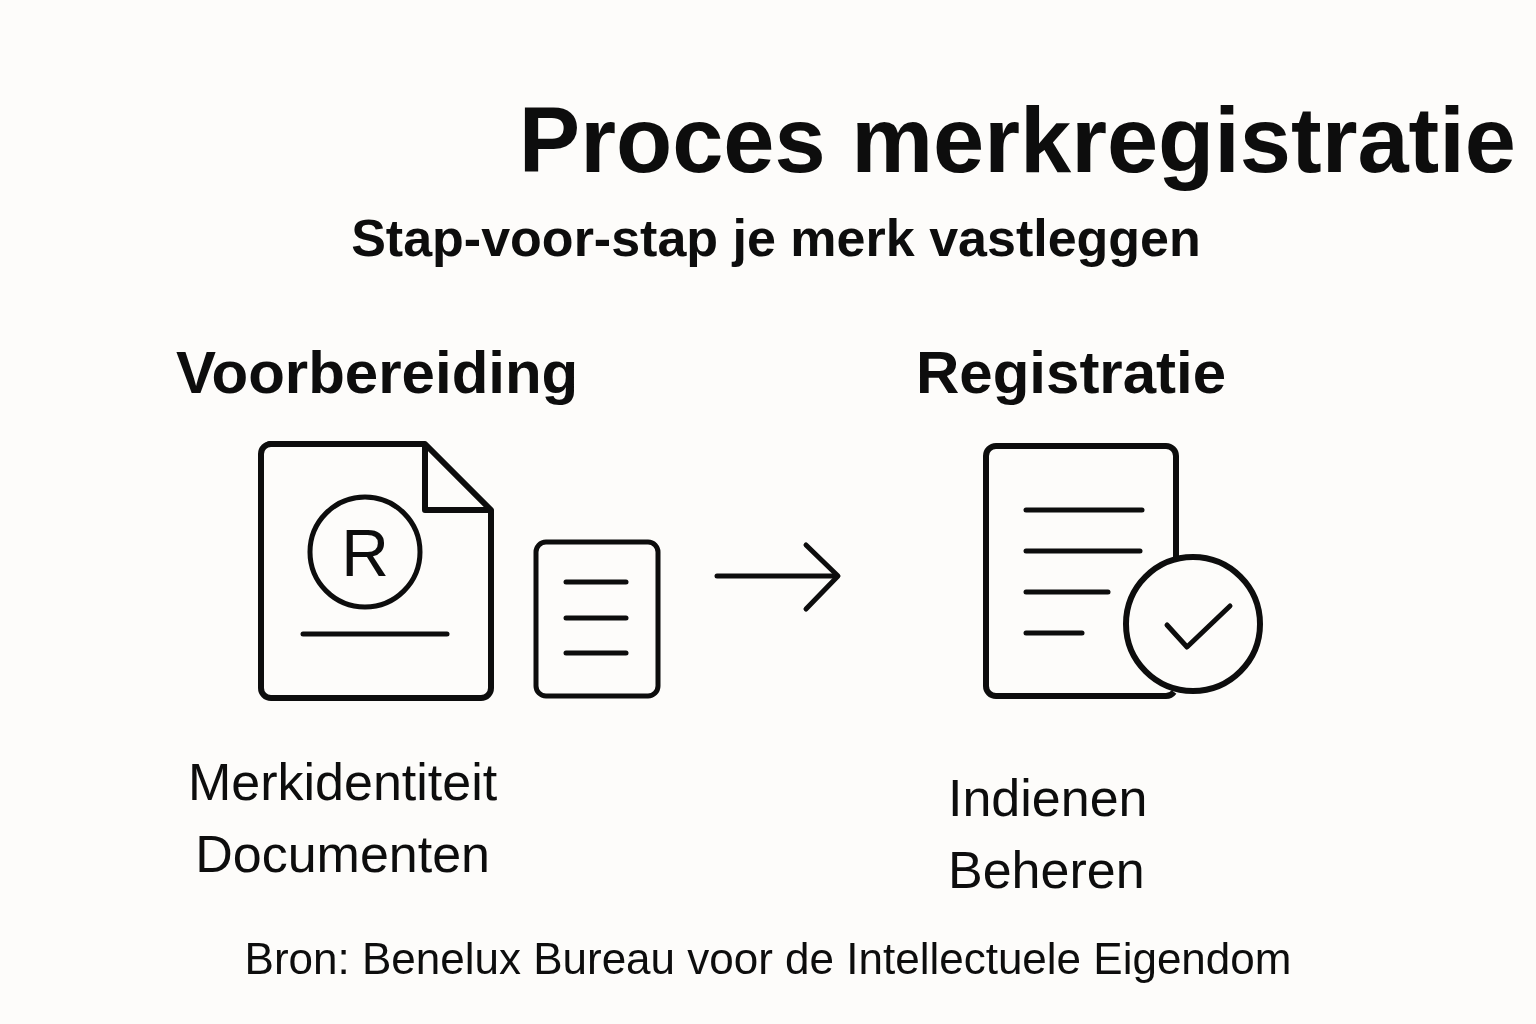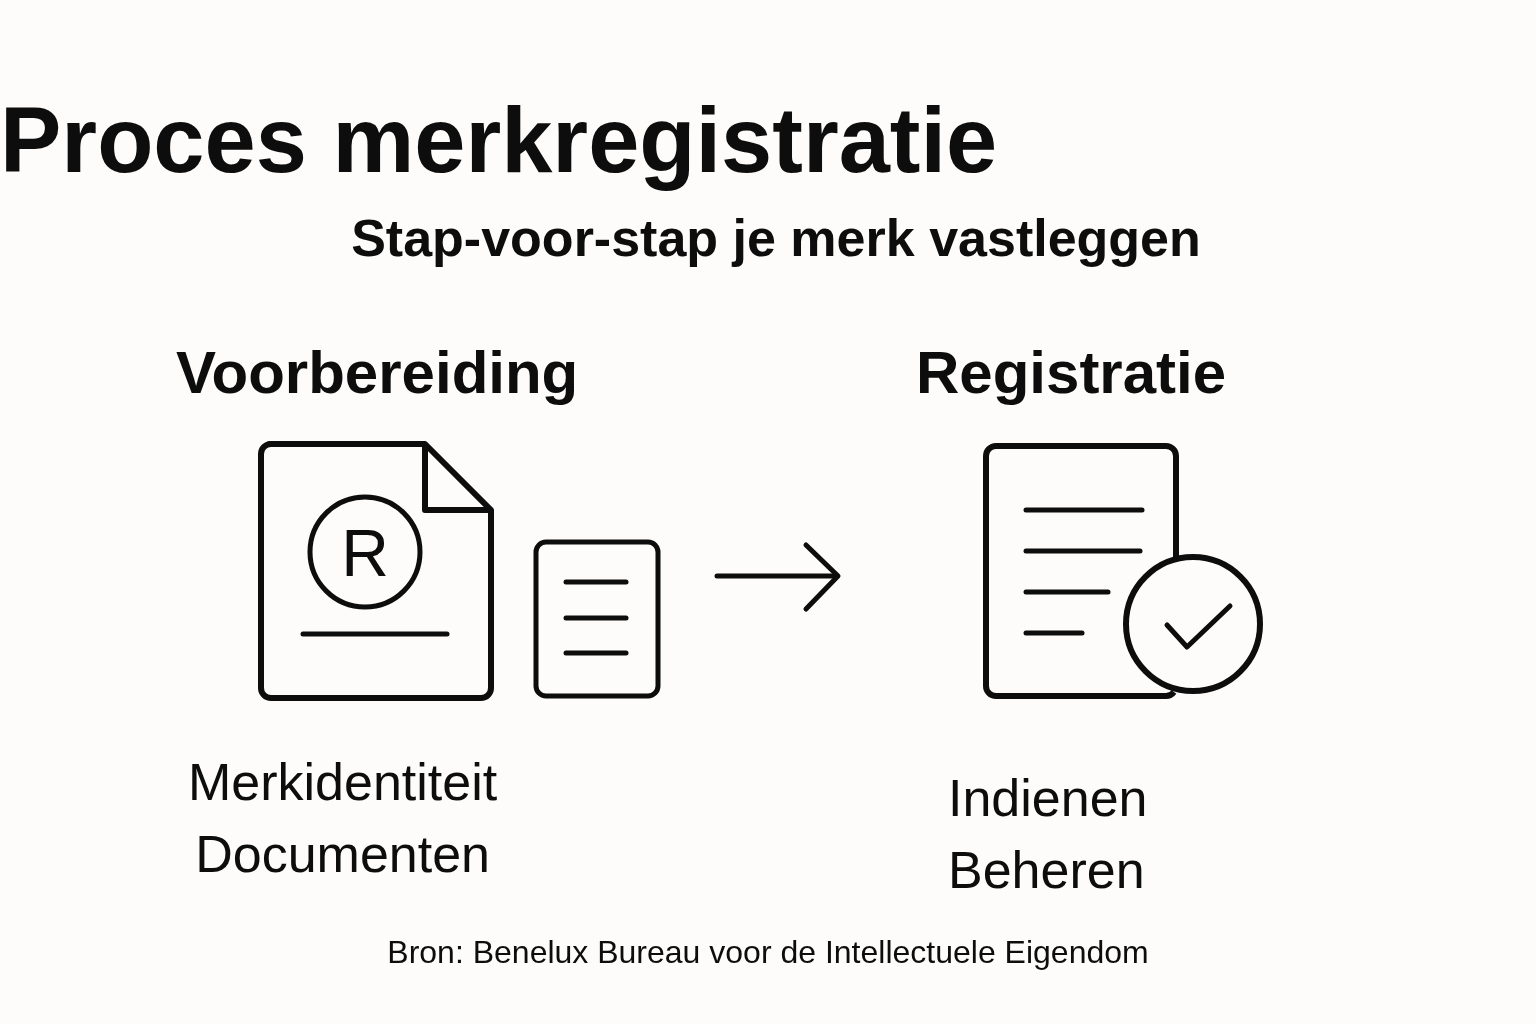--- a/index.html
+++ b/index.html
@@ -1,29 +1,29 @@
 <!DOCTYPE html>
 <html><head>
 <meta charset="utf-8">
 <style>
   html, body { margin:0; padding:0; }
   body {
     width:1536px; height:1024px; background:#fdfcfa; color:#0d0d0d;
     font-family:"Liberation Sans", sans-serif; position:relative; overflow:hidden;
   }
   .abs { position:absolute; }
-  .title { left:0; width:1516px; top:88px; text-align:left; font-size:92px; font-weight:bold; letter-spacing:0px; }
+  .title { left:0; width:1516px; top:88px; text-align:right; font-size:92px; font-weight:bold; letter-spacing:0px; }
   .subtitle { left:16px; width:1520px; top:208px; text-align:center; font-size:52px;font-weight:bold; }
   .heading { font-size:60px; font-weight:bold; top:338px; }
   .h-left { left:176px; }
   .h-right { left:916px; }
   .items { font-size:52px; line-height:72px; top:746px; }
   .i-left { left:188px;text-align:center; }
   .i-right { left:948px;margin-top:16px; }
-  .source { left:0; width:1536px; top:934px; text-align:center; font-size:32px; }
+  .source { left:0; width:1536px; top:934px; text-align:center; font-size:44px; }
   svg { position:absolute; }
 </style>
 </head>
 <body>
 
 <div class="abs title">Proces merkregistratie</div>
 <div class="abs subtitle">Stap-voor-stap je merk vastleggen</div>
 
 <div class="abs heading h-left">Voorbereiding</div>
 <div class="abs heading h-right">Registratie</div>

